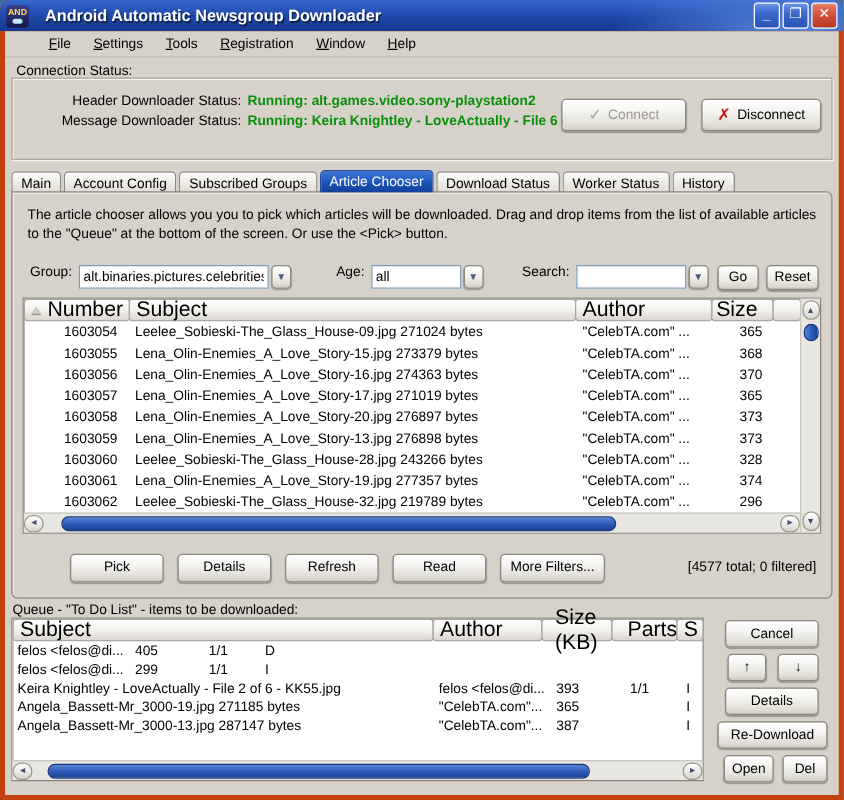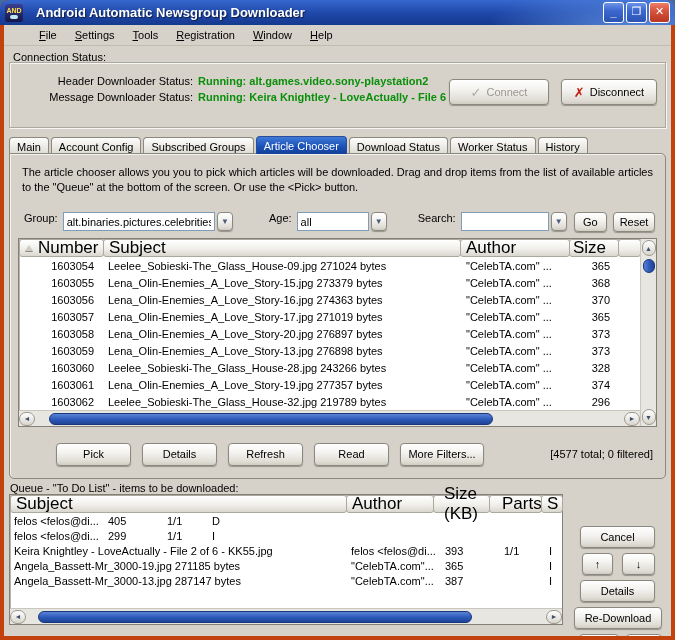--- a/index.html
+++ b/index.html
@@ -129,21 +129,21 @@
   .q-number{flex:0 0 337px;width:337px;}
   .q-author{flex:0 0 88px;width:88px;}
   .q-size{flex:0 0 57px;width:57px;padding-left:10px;}
   .q-parts{flex:0 0 53px;width:53px;padding-left:12px;}
   .q-status{flex:1;overflow:hidden;}
   .queue-wrap .tr{height:15px;}
   .queue-wrap .tbody{flex:1;}
 
   
   .right-btns{position:absolute;left:563px;top:469px;width:100px;height:131px;font-size:11px;}
-  .right-btns .xp-btn{position:absolute;height:22px;margin-top:30px;}
+  .right-btns .xp-btn{position:absolute;height:22px;}
   .btn-cancel{left:13px;top:2px;width:75px;}
   .btn-up{left:15px;top:29px;width:31px;}
   .btn-down{left:55px;top:29px;width:33px;}
   .btn-qdetails{left:13px;top:56px;width:75px;}
   .btn-redownload{left:7px;top:83px;width:88px;}
   .btn-open{left:12px;top:110px;width:40px;}
   .btn-del{left:59px;top:110px;width:36px;}
 
   .green{color:#0A8F0A;}
 </style>

